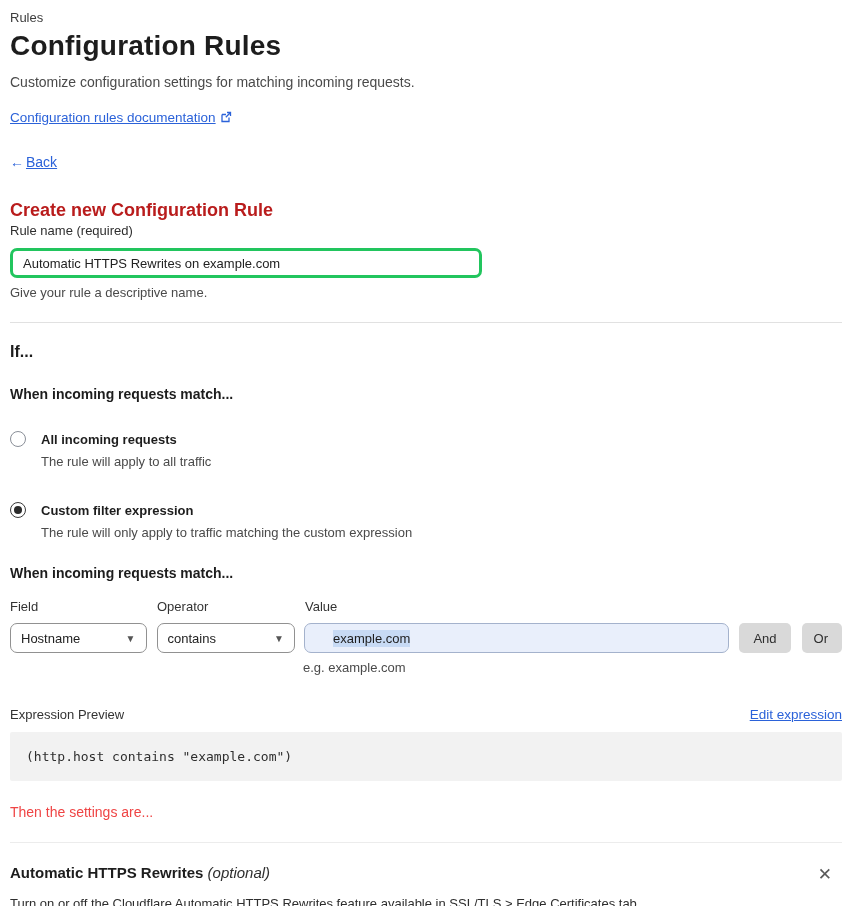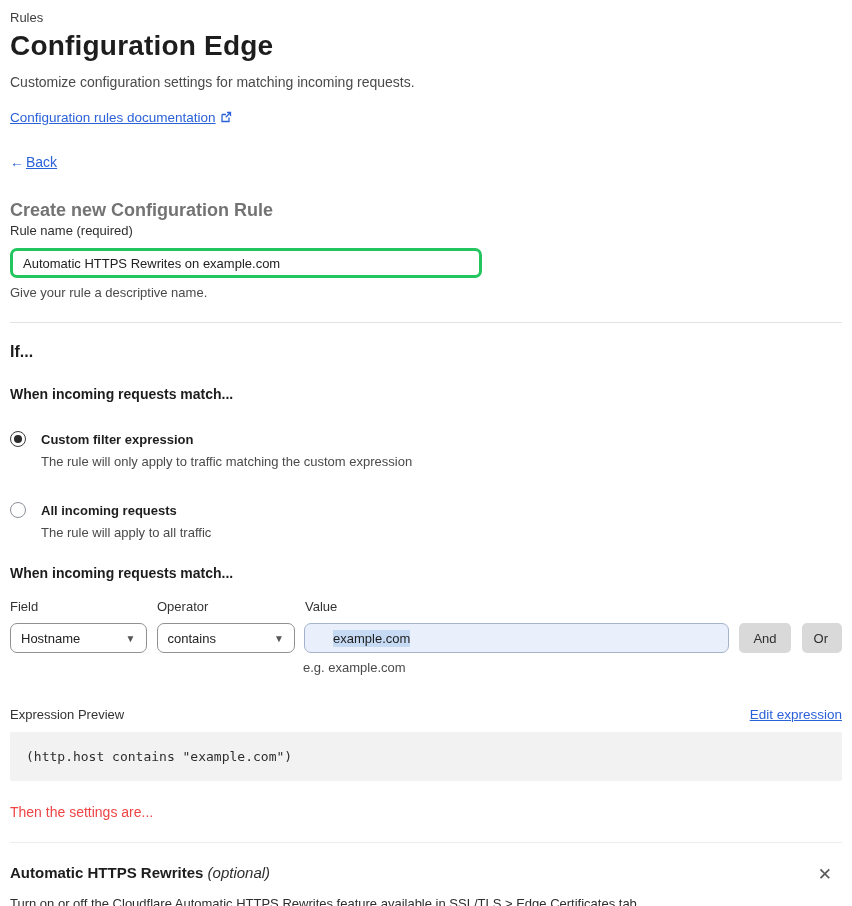--- a/index.html
+++ b/index.html
@@ -17,21 +17,21 @@
   .breadcrumb { font-size: 13px; color: #3d3d3d; margin-top: 2px; }
   .page-title { font-size: 28px; font-weight: bold; color: #1d1d1d; margin-top: 5px; letter-spacing: .2px; }
   .subtitle { font-size: 14px; color: #4a4a4a; margin-top: 12px; }
   .doc-link-row { margin-top: 20px; font-size: 13.5px; }
   .link { color: #2b62d9; text-decoration: underline; }
   .ext-icon { display: inline-block; vertical-align: -1px; margin-left: 4px; }
   .back-row { margin-top: 28px; font-size: 14px; }
   .back-arrow { color: #2b62d9; text-decoration: none; margin-right: 2px; }
 
   
-  .section-h2 { font-size: 18px; font-weight: bold; color: #737373; margin-top: 30px; }
+  .section-h2 { font-size: 18px; font-weight: bold; color: #b91c1c; margin-top: 30px; }
   .field-label { font-size: 13px; color: #2e2e2e; margin-top: 26px; }
   .rule-name-input {
     margin-top: 9px;
     width: 472px; height: 30px;
     border: 3px solid #22c55e; border-radius: 7px;
     font-size: 13px; color: #222;
     padding: 0 10px;
     font-family: "Liberation Sans", sans-serif;
     background: #fff;
     display: block;
@@ -118,21 +118,21 @@
   }
   .setting-desc { font-size: 13px; color: #2e2e2e; margin-top: 11px; }
 </style>
 </head>
 <body>
 
 
 
 
 <div class="breadcrumb">Rules</div>
-<h1 class="page-title">Configuration Edge</h1>
+<h1 class="page-title">Configuration Rules</h1>
 <p class="subtitle">Customize configuration settings for matching incoming requests.</p>
 
 <div class="doc-link-row">
   <a class="link">Configuration rules documentation</a><span class="ext-icon"><svg width="12" height="12" viewBox="0 0 12 12">
         <path d="M2 3.5 h4 M2 3.5 v7 h7 v-4" fill="none" stroke="#2b62d9" stroke-width="1.3"></path>
         <path d="M7 1.5 h3.5 v3.5 M10.5 1.5 L5.8 6.2" fill="none" stroke="#2b62d9" stroke-width="1.3"></path>
       </svg></span>
 </div>
 
 <div class="back-row">
@@ -146,34 +146,34 @@
 <input class="rule-name-input" type="text" value="Automatic HTTPS Rewrites on example.com" style="">
 <p class="help-text">Give your rule a descriptive name.</p>
 
 <hr class="divider">
 
 
 <h3 class="if-heading">If...</h3>
 <div class="match-label">When incoming requests match...</div>
 
 <div class="radio-group">
+  <div class="radio-option">
+    <span class="radio-circle"></span>
+    <span class="radio-texts">
+      <span class="radio-title">All incoming requests</span>
+      <div class="radio-desc">The rule will apply to all traffic</div>
+    </span>
+  </div>
   <div class="radio-option">
     <span class="radio-circle checked"></span>
     <span class="radio-texts">
       <span class="radio-title">Custom filter expression</span>
       <div class="radio-desc">The rule will only apply to traffic matching the custom expression</div>
     </span>
   </div>
-  <div class="radio-option">
-    <span class="radio-circle"></span>
-    <span class="radio-texts">
-      <span class="radio-title">All incoming requests</span>
-      <div class="radio-desc">The rule will apply to all traffic</div>
-    </span>
-  </div>
 </div>
 
 <div class="match-label">When incoming requests match...</div>
 
 <div class="builder-labels">
   <span class="lbl-field">Field</span>
   <span class="lbl-operator">Operator</span>
   <span class="lbl-value">Value</span>
 </div>
 

